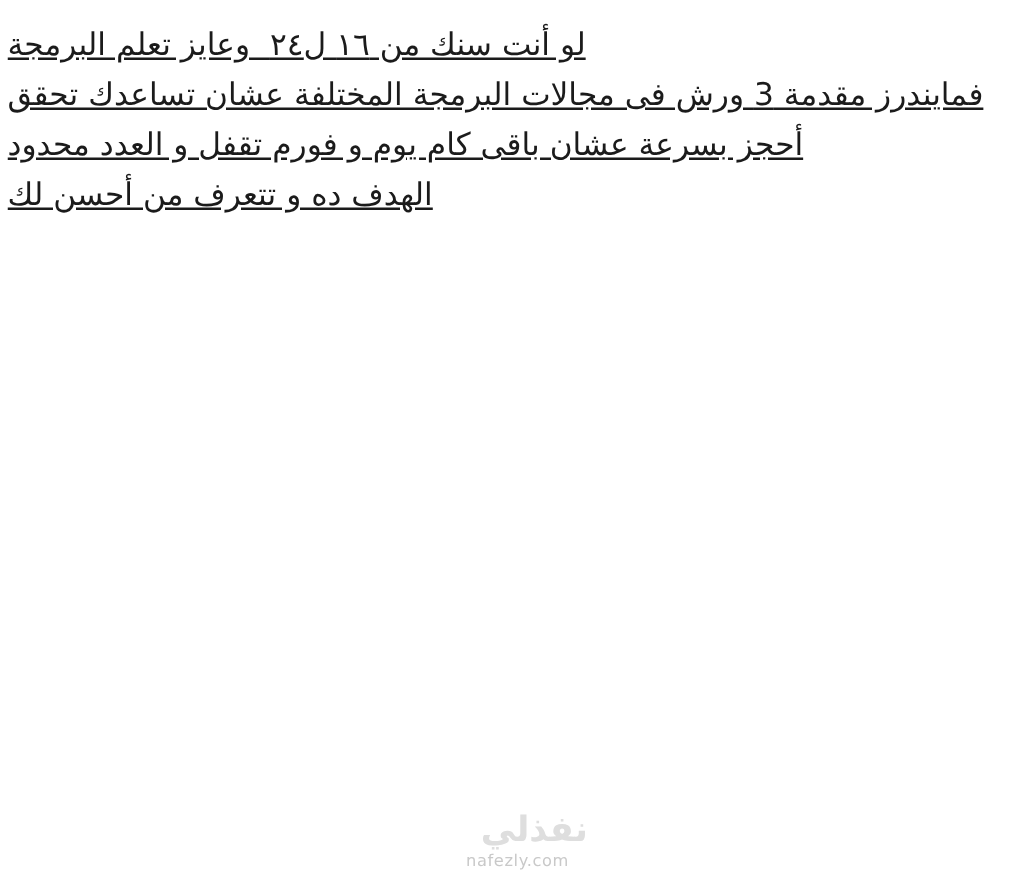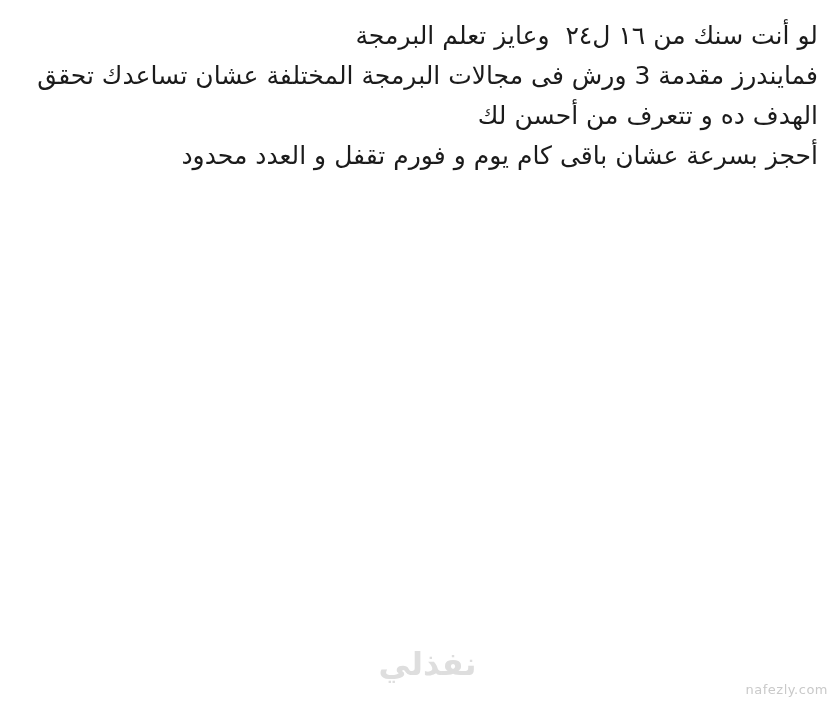--- a/index.html
+++ b/index.html
@@ -14,74 +14,74 @@
     overflow: hidden;
     font-family: "DejaVu Sans", sans-serif;
   }
   .page {
     position: absolute;
     inset: 0;
     background: #ffffff;
   }
   .announcement {
     direction: rtl;
-    text-align: right;
+    text-align: left;
     position: absolute;
     top: 16px;
     right: 10px;
     left: 6px;
     overflow: hidden;
     color: #1b1b1b;
+    text-decoration: underline;
   }
   .announcement p {
     margin: 0;
     font-size: 25px;
     line-height: 40px;
     white-space: pre;
     font-weight: 400;
     color: #1b1b1b;
   }
   .watermark {
     position: absolute;
     top: 646px;
     left: 0;
     width: 828px;
     text-align: center;
     user-select: none;
   }
   .watermark-logo {
     display: block;
     direction: rtl;
-    font-size: 32px;
+    font-size: 28px;
     font-weight: bold;
     line-height: 36px;
     color: #dedede;
     letter-spacing: 1px;
     padding-left: 27px;
   }
   .watermark-url {
     display: block;
     font-size: 13px;
     line-height: 15px;
     color: #c9c9c9;
     letter-spacing: 0.5px;
     font-weight: 400;
-    text-align: right;
   }
 </style>
 </head>
 <body>
 
 <div class="page">
 
   <div class="announcement">
     <p>لو أنت سنك من ١٦ ل٢٤  وعايز تعلم البرمجة</p>
     <p>فمايندرز مقدمة 3 ورش فى مجالات البرمجة المختلفة عشان تساعدك تحقق</p>
+    <p>أحجز بسرعة عشان باقى كام يوم و فورم تقفل و العدد محدود</p>
     <p>الهدف ده و تتعرف من أحسن لك</p>
-    <p>أحجز بسرعة عشان باقى كام يوم و فورم تقفل و العدد محدود</p>
   </div>
 
   <div class="watermark">
     <span class="watermark-logo">نفذلي</span>
     <span class="watermark-url">nafezly.com</span>
   </div>
 
 </div>
 
 </body></html>

